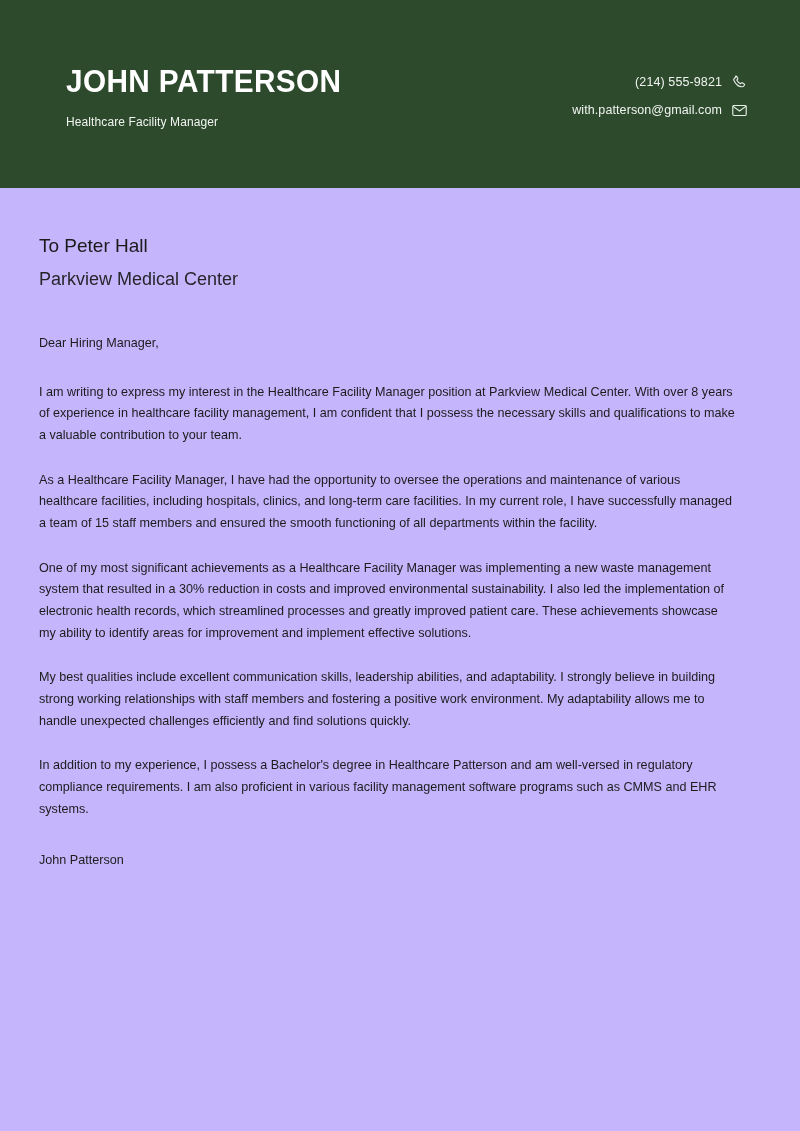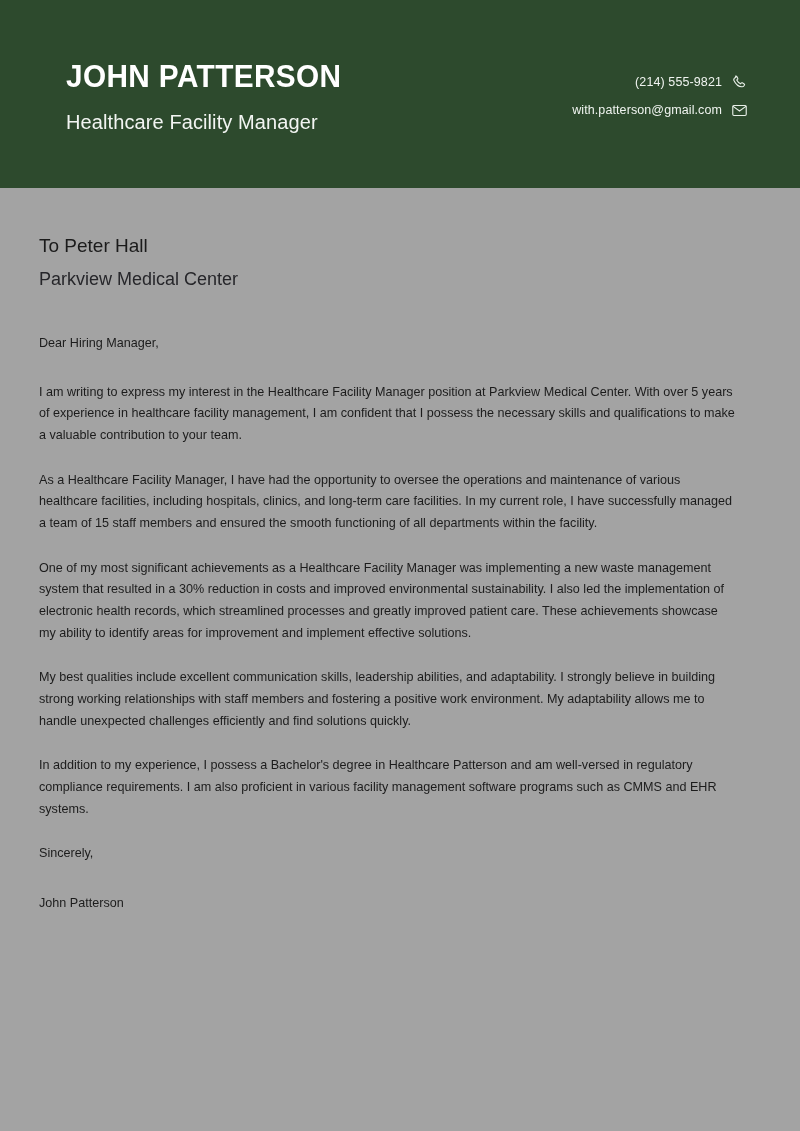--- a/index.html
+++ b/index.html
@@ -12,21 +12,21 @@
     height: 1131px;
     background: #ffffff;
     font-family: "Liberation Sans", sans-serif;
     -webkit-font-smoothing: antialiased;
     overflow: hidden;
   }
   .page {
     position: relative;
     width: 800px;
     height: 1131px;
-    background: #a3a3a3;
+    background: #c4b5fd;
     box-sizing: border-box;
   }
 
   
   .header {
     position: relative;
     width: 100%;
     height: 188px;
     background: #2d4a2d;
     box-sizing: border-box;
@@ -46,21 +46,21 @@
     font-weight: bold;
     color: #ffffff;
     letter-spacing: 0.4px;
     line-height: 1.1;
     margin: 0 0 16px 0;
     white-space: nowrap;
     transform: scaleX(0.96);
     transform-origin: left center;
   }
   .job-title {
-    font-size: 20px;
+    font-size: 12px;
     font-weight: 400;
     color: #f2f5f2;
     line-height: 1.2;
     margin: 0;
     white-space: nowrap;
     letter-spacing: 0.1px;
   }
 
   .header-right {
     display: flex;
@@ -186,31 +186,30 @@
 
     <div class="recipient-block">
       <div class="recipient-name">To Peter Hall</div>
       <div class="recipient-org">Parkview Medical Center</div>
     </div>
 
     <div class="body-copy">
 
       <p class="salutation">Dear Hiring Manager,</p>
 
-      <p class="para">I am writing to express my interest in the Healthcare Facility Manager position at Parkview Medical Center. With over 5 years of experience in healthcare facility management, I am confident that I possess the necessary skills and qualifications to make a valuable contribution to your team.</p>
+      <p class="para">I am writing to express my interest in the Healthcare Facility Manager position at Parkview Medical Center. With over 8 years of experience in healthcare facility management, I am confident that I possess the necessary skills and qualifications to make a valuable contribution to your team.</p>
 
       <p class="para">As a Healthcare Facility Manager, I have had the opportunity to oversee the operations and maintenance of various healthcare facilities, including hospitals, clinics, and long-term care facilities. In my current role, I have successfully managed a team of 15 staff members and ensured the smooth functioning of all departments within the facility.</p>
 
       <p class="para">One of my most significant achievements as a Healthcare Facility Manager was implementing a new waste management system that resulted in a 30% reduction in costs and improved environmental sustainability. I also led the implementation of electronic health records, which streamlined processes and greatly improved patient care. These achievements showcase my ability to identify areas for improvement and implement effective solutions.</p>
 
       <p class="para">My best qualities include excellent communication skills, leadership abilities, and adaptability. I strongly believe in building strong working relationships with staff members and fostering a positive work environment. My adaptability allows me to handle unexpected challenges efficiently and find solutions quickly.</p>
 
       <p class="para">In addition to my experience, I possess a Bachelor's degree in Healthcare Patterson and am well-versed in regulatory compliance requirements. I am also proficient in various facility management software programs such as CMMS and EHR systems.</p>
 
 
-      <p class="closing">Sincerely,</p>
 
       <p class="signature">John Patterson</p>
 
     </div>
   </div>
 
 </div>
 
 </body></html>

